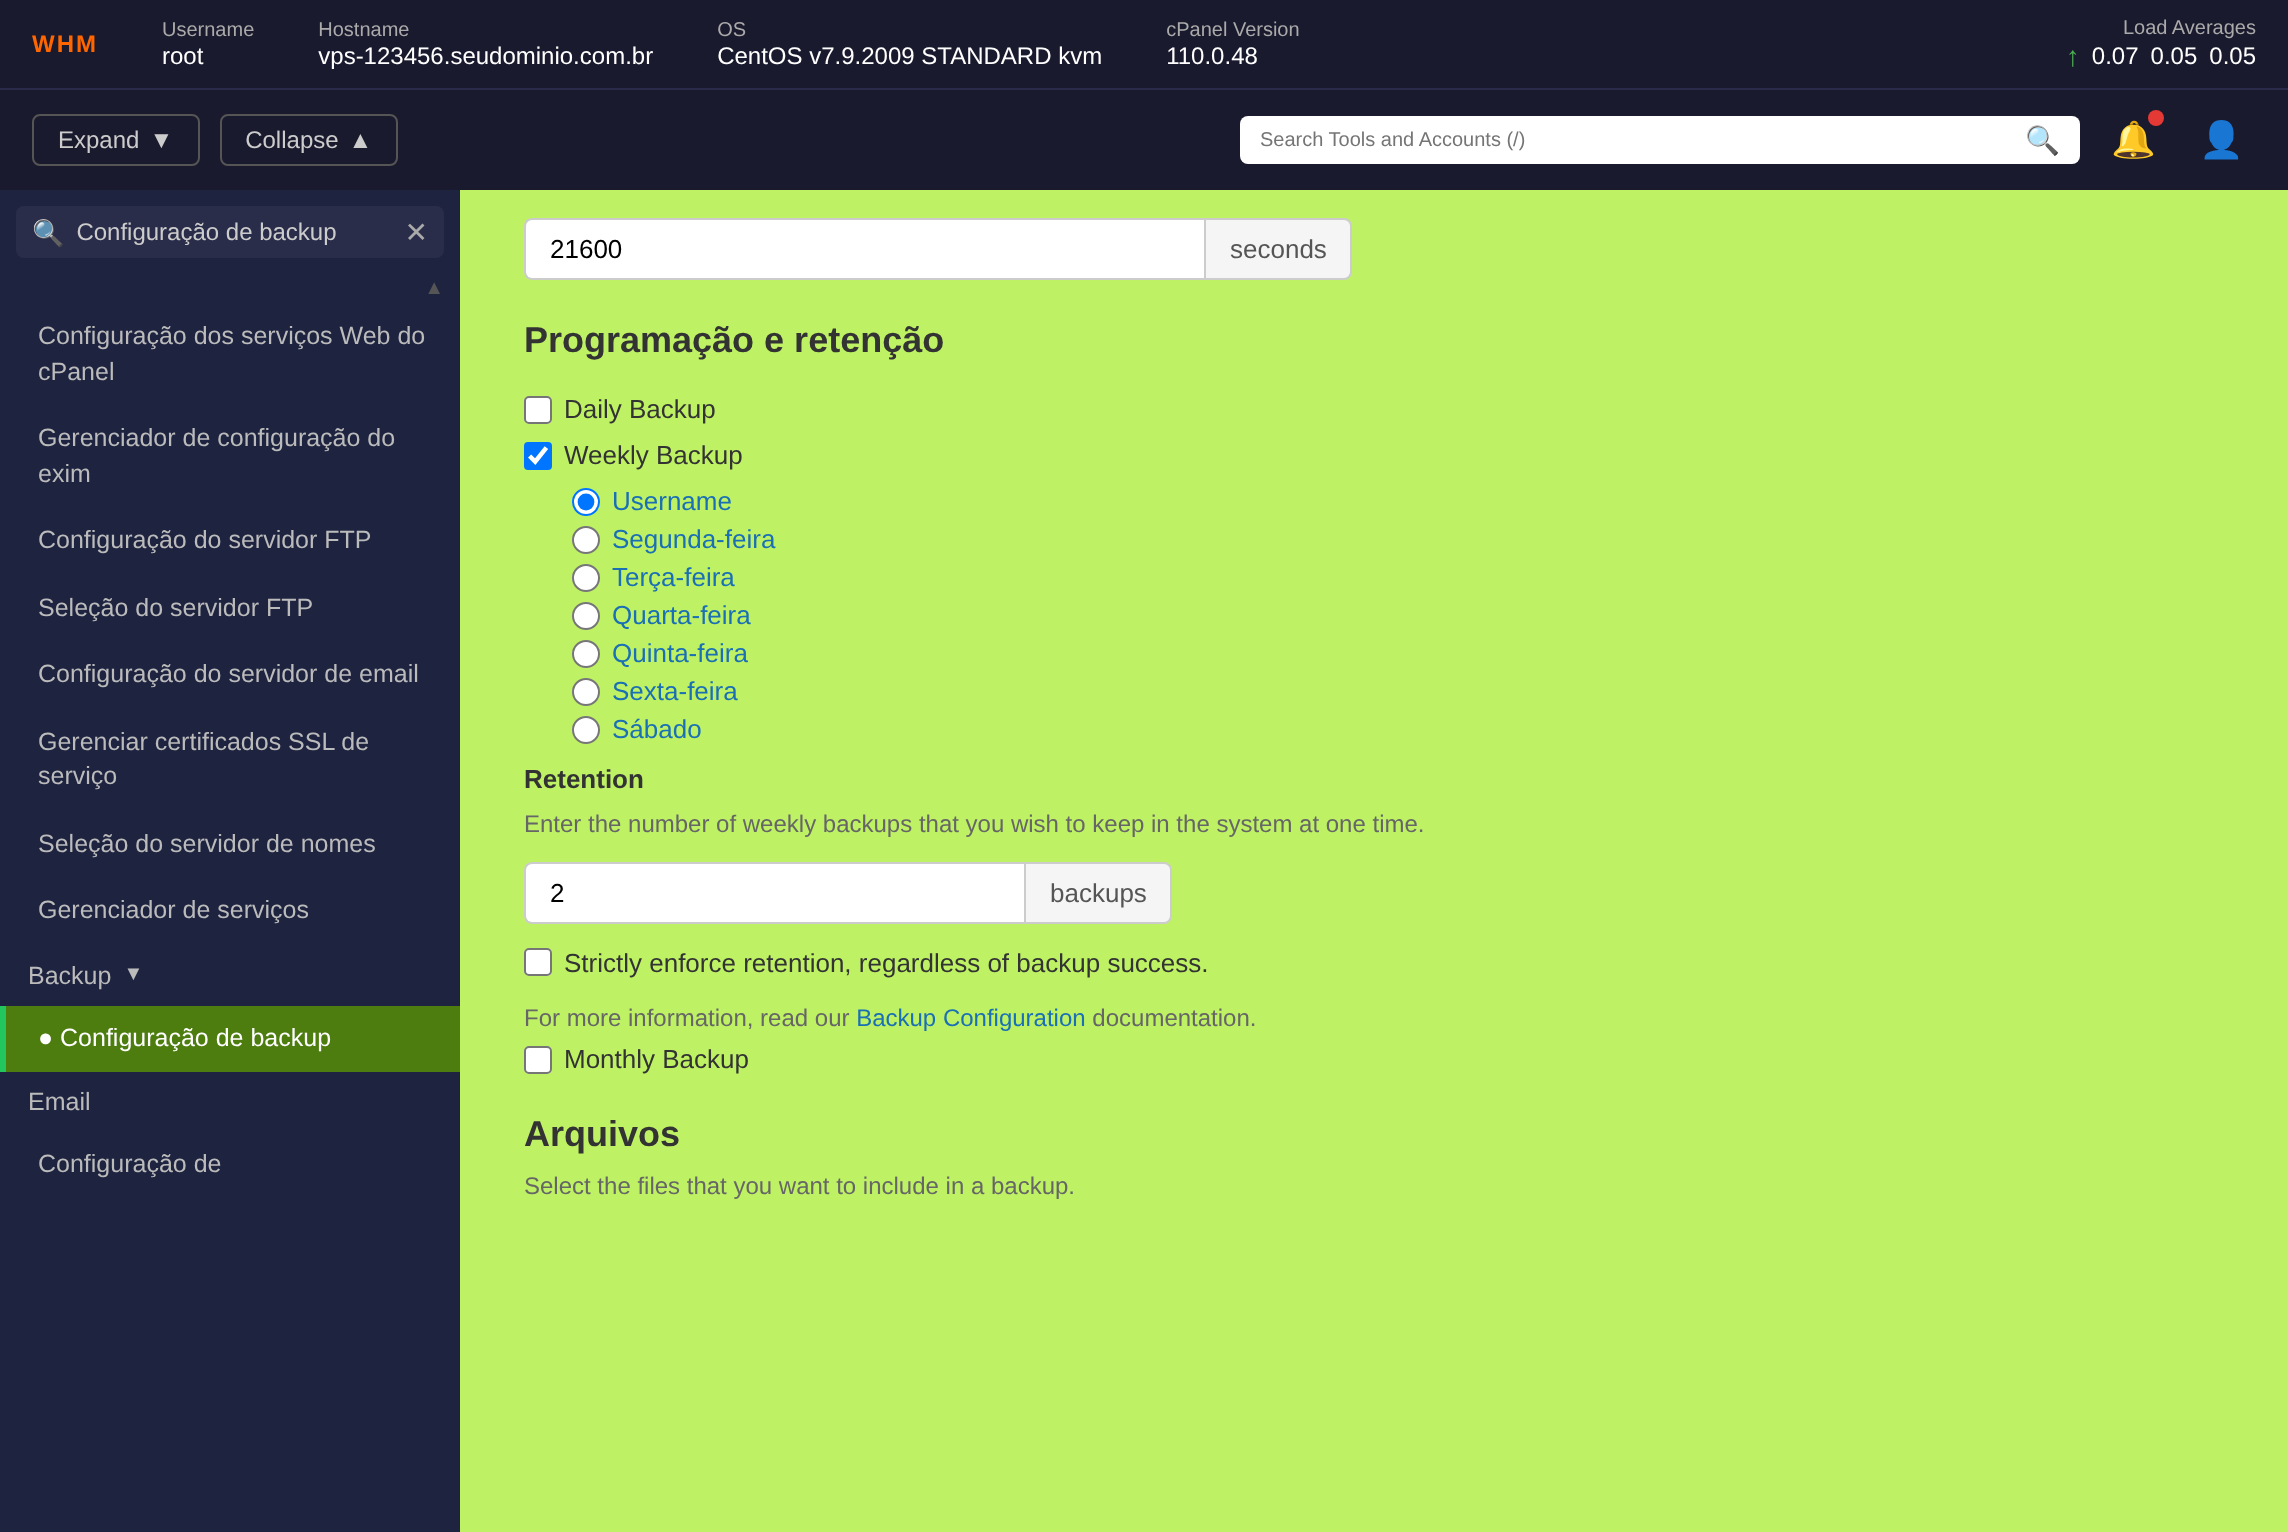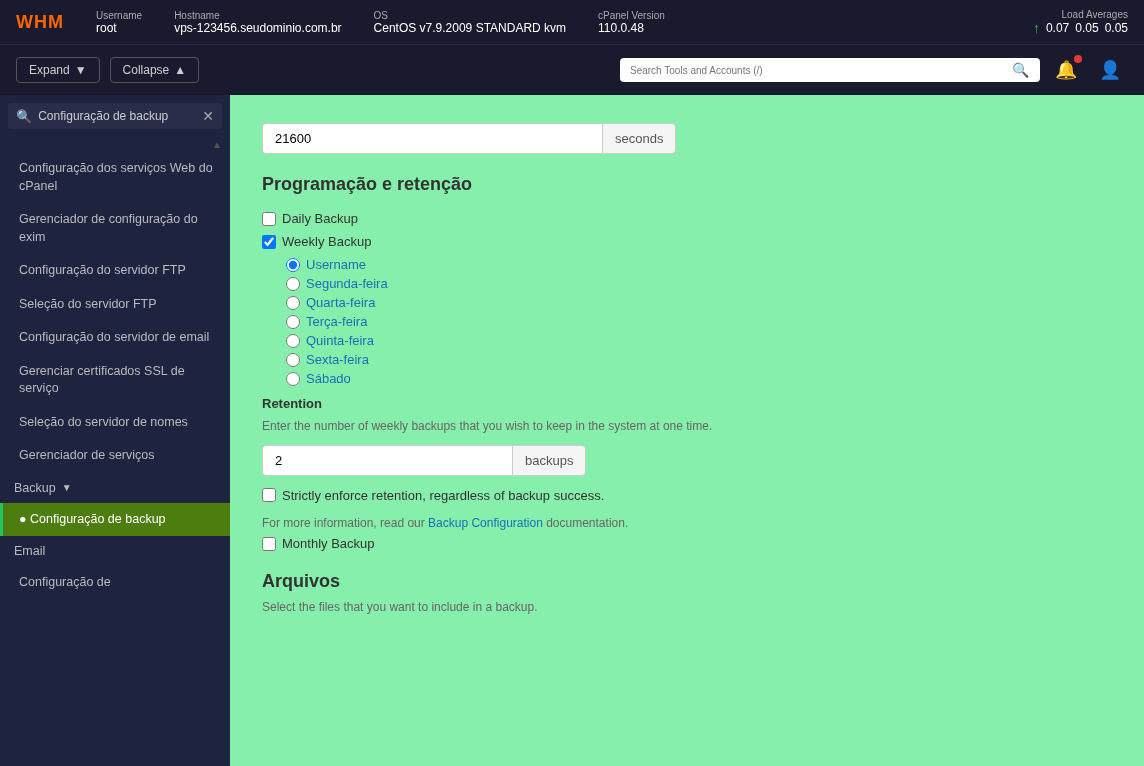--- a/index.html
+++ b/index.html
@@ -12,21 +12,21 @@
       display: flex;
       align-items: center;
       padding: 0 16px;
       height: 44px;
       flex-shrink: 0;
       gap: 32px;
     }
     .topbar-logo {
       color: #fff;
       font-weight: bold;
-      font-size: 18px;
+      font-size: 12px;
       letter-spacing: 1px;
     }
     .topbar-logo span { color: #f60; }
     .topbar-info { display: flex; gap: 32px; flex: 1; }
     .topbar-field { display: flex; flex-direction: column; }
     .topbar-field .label { font-size: 10px; color: #aaa; }
     .topbar-field .value { font-size: 12px; color: #fff; }
     .topbar-right { display: flex; align-items: center; gap: 12px; }
     .load-avg { display: flex; flex-direction: column; align-items: flex-end; }
     .load-avg .label { font-size: 10px; color: #aaa; }
@@ -164,22 +164,22 @@
       font-size: 12.5px;
       color: #bbb;
       gap: 6px;
     }
     .sidebar-section .arrow { font-size: 10px; }
 
     
     .content {
       flex: 1;
       overflow-y: auto;
-      padding: 28px 32px;
-      background: #86efac;
+      padding: 14px 32px;
+      background: #bef264;
     }
     .section-title {
       font-size: 18px;
       font-weight: bold;
       color: #333;
       margin-bottom: 16px;
     }
     .input-row {
       display: flex;
       align-items: center;
@@ -421,26 +421,26 @@
     <div class="radio-group">
       <div class="radio-row">
         <input type="radio" name="weekday" id="domingo" checked="" style="">
         <label for="domingo">Username</label>
       </div>
       <div class="radio-row">
         <input type="radio" name="weekday" id="segunda" style="">
         <label for="segunda">Segunda-feira</label>
       </div>
       <div class="radio-row">
+        <input type="radio" name="weekday" id="terca" style="">
+        <label for="terca">Terça-feira</label>
+      </div>
+      <div class="radio-row">
         <input type="radio" name="weekday" id="quarta" style="">
         <label for="quarta">Quarta-feira</label>
-      </div>
-      <div class="radio-row">
-        <input type="radio" name="weekday" id="terca" style="">
-        <label for="terca">Terça-feira</label>
       </div>
       <div class="radio-row">
         <input type="radio" name="weekday" id="quinta" style="">
         <label for="quinta">Quinta-feira</label>
       </div>
       <div class="radio-row">
         <input type="radio" name="weekday" id="sexta" style="">
         <label for="sexta">Sexta-feira</label>
       </div>
       <div class="radio-row">

